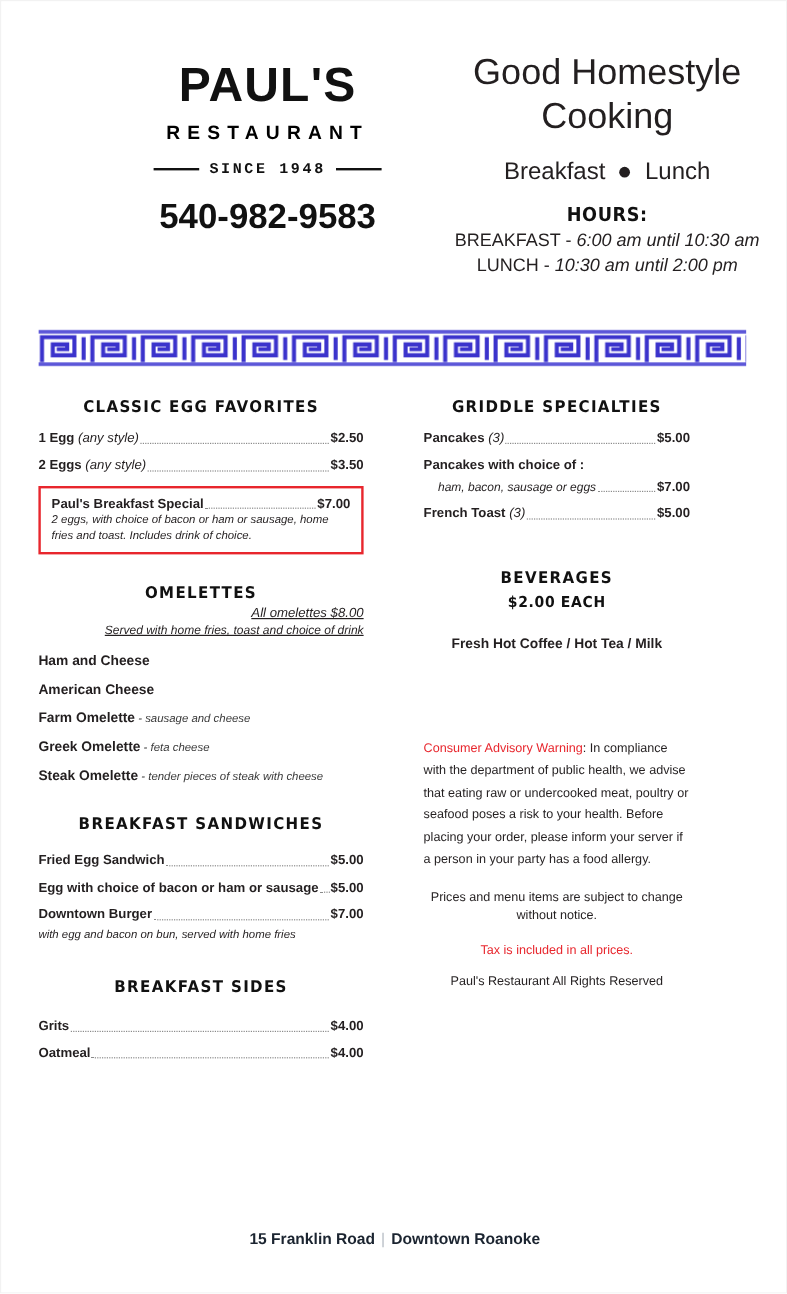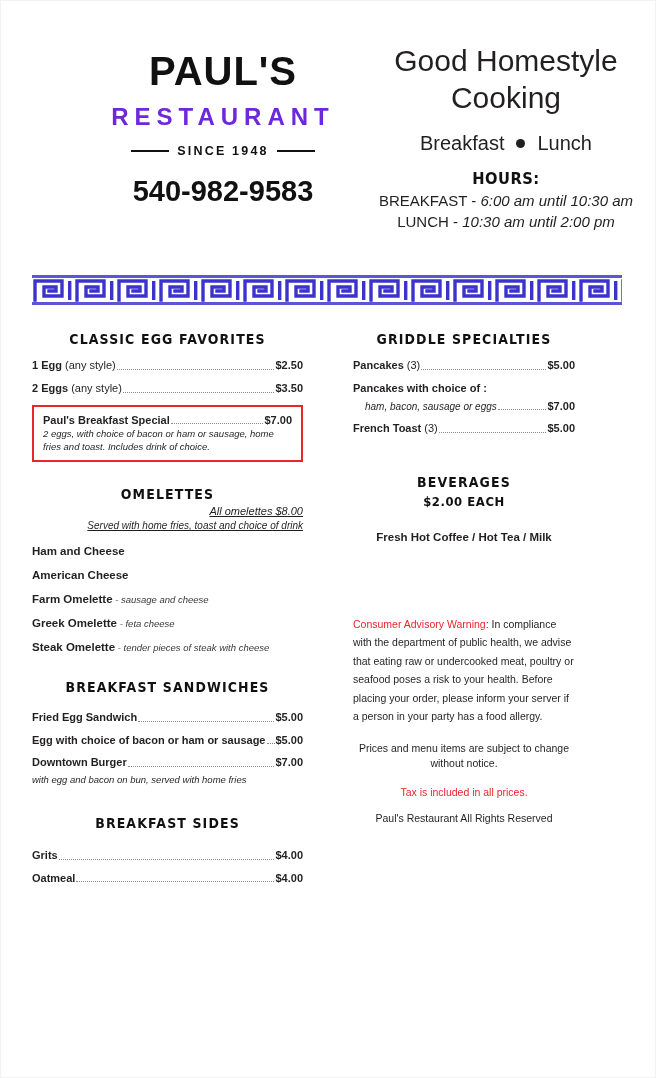--- a/index.html
+++ b/index.html
@@ -42,31 +42,32 @@
     font-weight: bold;
     font-size: 40px;
     letter-spacing: 1px;
     line-height: 1.0;
     color: #111111;
     margin: 0;
   }
   .brand-sub {
     font-family: "Liberation Sans", sans-serif;
     font-weight: bold;
-    font-size: 24px;
+    font-size: 16px;
     letter-spacing: 6px;
-    color: #6d28d9;
+    color: #000000;
     margin-top: 12px;
   }
   .since-row {
     display: flex;
     align-items: center;
     justify-content: center;
     gap: 8px;
     margin-top: 13px;
+    font-family: Liberation Mono, monospace;
   }
   .since-rule {
     display: block;
     width: 38px;
     height: 2px;
     background: #111111;
   }
   .since-text {
     font-size: 12.5px;
     font-weight: bold;
@@ -184,21 +185,21 @@
   .row {
     display: flex;
     align-items: flex-end;
     font-size: 11px;
     font-weight: bold;
     color: #231f20;
     margin-bottom: 9px;
     line-height: 1.25;
   }
   .row .nm { white-space: nowrap; }
-  .row .nm .reg { font-weight: normal; }
+  .row .nm .reg { font-weight: normal; font-style: italic; }
   .row .dots {
     flex: 1;
     border-bottom: 1px dotted #8a8a8a;
     margin: 0 1px 3px 1px;
     min-width: 8px;
     height: 1px;
   }
   .row .pr { white-space: nowrap; font-weight: bold; }
   .sub-desc {
     font-style: italic;
@@ -481,14 +482,17 @@
           <span class="warn">Consumer Advisory Warning</span><span>:  In compliance with the department of public health, we advise that eating raw or undercooked meat, poultry or seafood poses a risk to your health. Before placing your order, please inform your server if a person in your party has a food allergy.</span>
         </div>
         <div class="notice">Prices and menu items are subject to change without notice.</div>
         <div class="tax">Tax is included in all prices.</div>
         <div class="rights">Paul's Restaurant  All Rights Reserved</div>
       </div>
 
     </div>
   </div>
 
+  <div class="footer">
+    <span>15 Franklin Road</span><span class="sep">|</span><span>Downtown Roanoke</span>
+  </div>
 
 </div>
 
 </body></html>

